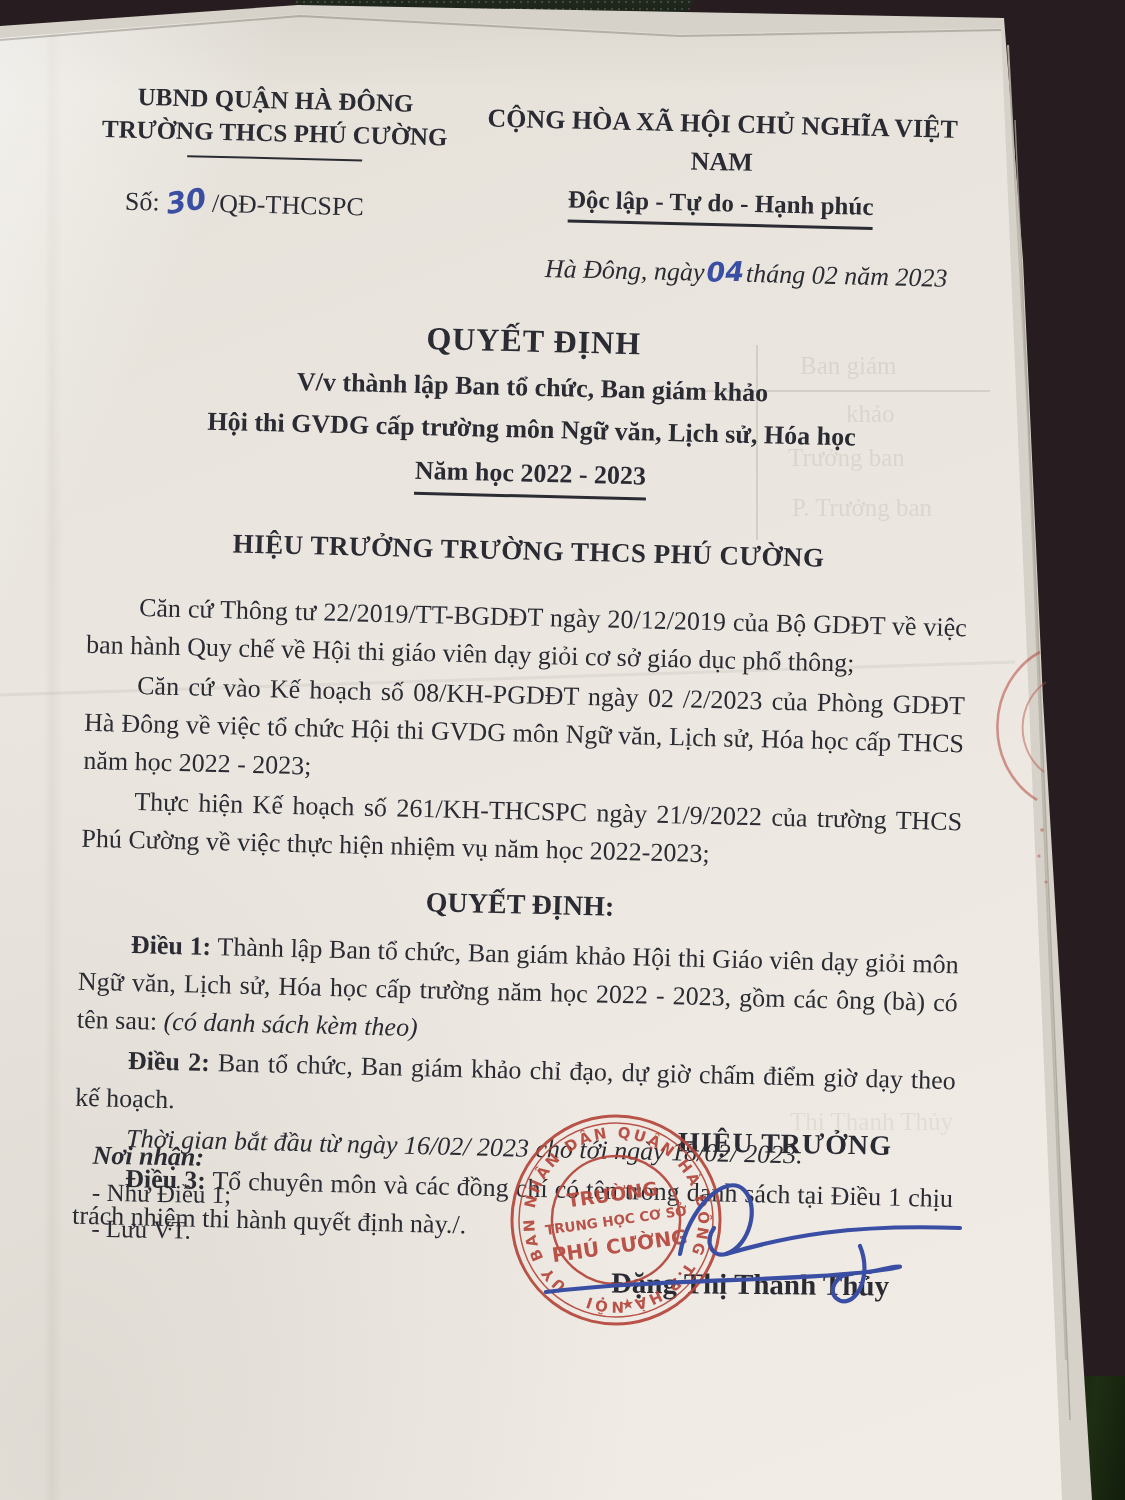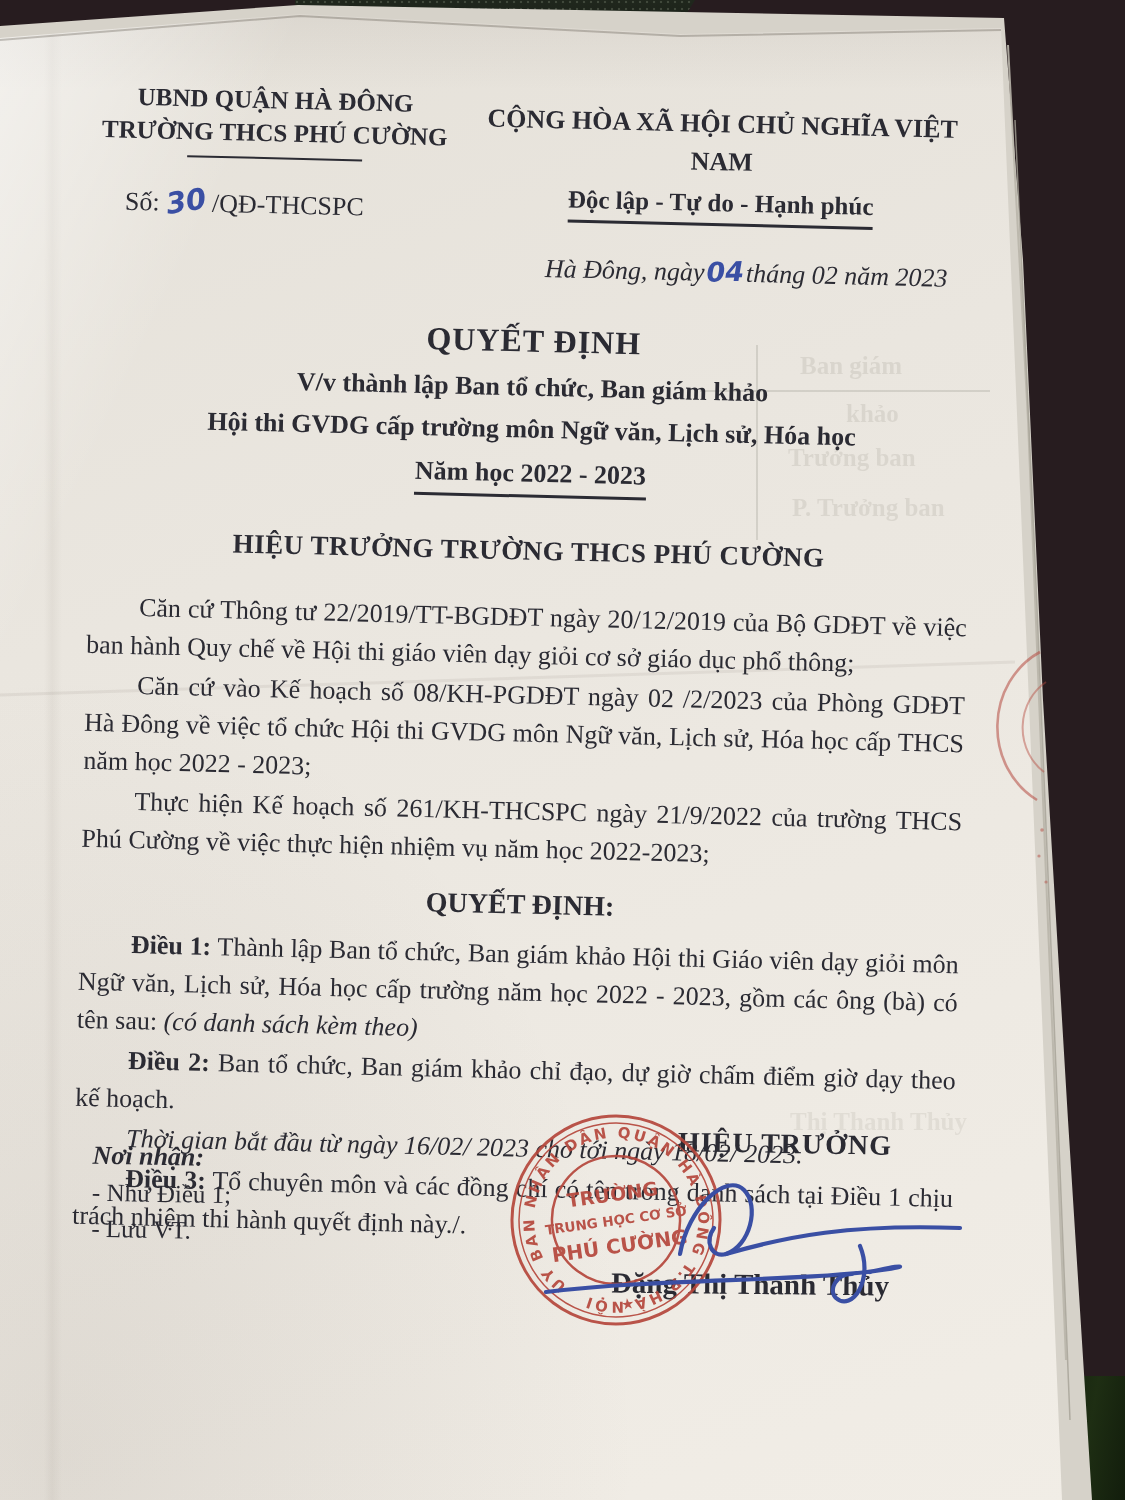--- a/index.html
+++ b/index.html
@@ -70,21 +70,21 @@
   .recipients .rt{font-weight:bold;font-style:italic;font-size:26px;}
   .recipients .ri{font-size:25px;margin-top:8px;}
   .sig-title{position:absolute;left:575px;top:1128px;width:420px;text-align:center;font-weight:bold;
     font-size:28px;color:#2b2b33;transform:rotate(1deg);letter-spacing:1px;}
   .sig-name{position:absolute;left:540px;top:1268px;width:420px;text-align:center;font-weight:bold;
     font-size:29px;color:#2b2b33;transform:rotate(.6deg);}
   .stamp{position:absolute;left:500px;top:1104px;width:232px;height:232px;transform:rotate(-8deg);opacity:.92;}
   .signature{position:absolute;left:530px;top:1146px;width:440px;height:180px;}
 
   
-  .ghost{position:absolute;color:#6f6a5e;opacity:.13;font-weight:bold;filter:blur(.6px);font-size:25px;}
+  .ghost{position:absolute;color:#6f6a5e;opacity:.13;font-weight:normal;filter:blur(.6px);font-size:25px;}
   .ghost-line{position:absolute;background:rgba(90,85,75,.16);}
 </style>
 </head>
 <body>
 
 <div class="photo">
 
   <div class="wood"></div>
   <div class="leather"></div>
   <div class="green-book"></div>

